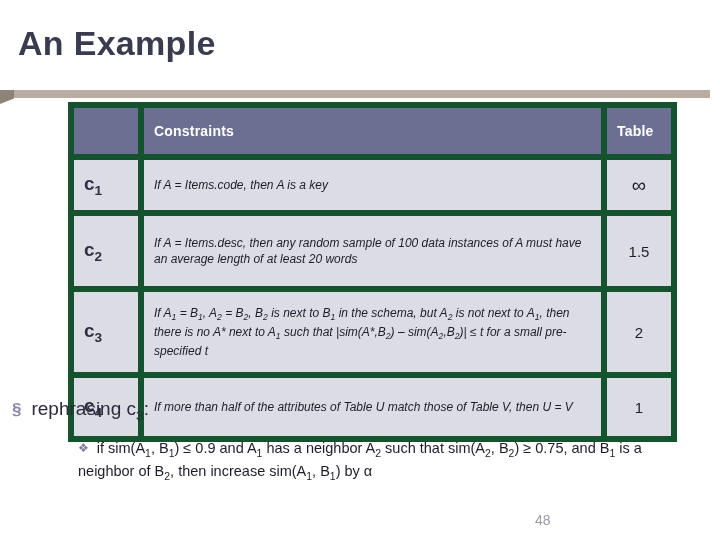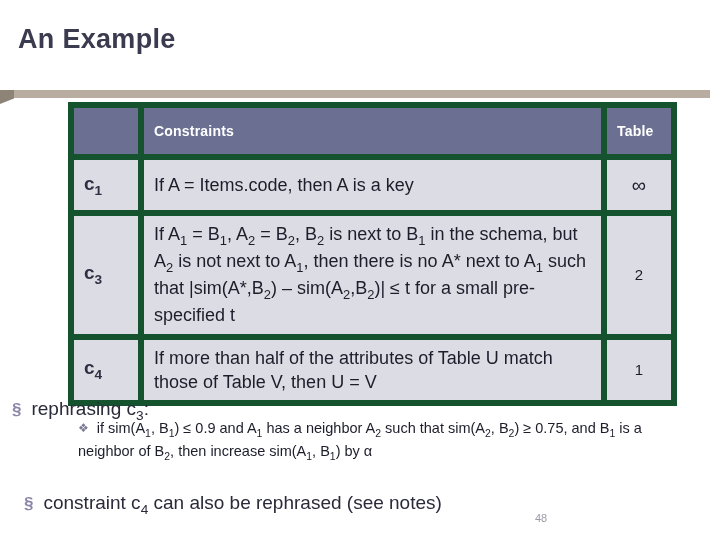--- a/index.html
+++ b/index.html
@@ -15,21 +15,21 @@
     position: relative;
   }
   .slide {
     position: absolute;
     inset: 0;
   }
   .title {
     position: absolute;
     left: 18px;
     top: 24px;
-    font-size: 27px;
+    font-size: 34px;
     font-weight: bold;
     color: #3b3b4f;
     letter-spacing: 0.3px;
   }
   
   .rule-wrap {
     position: absolute;
     left: 0;
     top: 88px;
     width: 720px;
@@ -82,22 +82,23 @@
     background: #dcdce4;
     color: #2f2f44;
     font-size: 19px;
     font-weight: bold;
     text-align: left;
     padding-left: 18px;
   }
   .cell-main {
     background: #dcdce4;
     color: #1d1d2b;
-    font-size: 18px;
+    font-size: 12px;
     line-height: 1.35;
+    font-style: italic;
   }
   .cell-cost {
     background: #dcdce4;
     color: #1d1d2b;
     font-size: 15px;
     text-align: center;
   }
   .cell-cost.inf { font-size: 20px; }
   sub { font-size: 0.72em; }
 
@@ -117,40 +118,40 @@
     font-weight: bold;
     margin-right: 10px;
     font-size: 17px;
   }
   #b1 { left: 12px; top: 398px; }
   #b2 { left: 24px; top: 492px; }
 
   .bullet2 {
     position: absolute;
     left: 78px;
-    top: 418px;
+    top: 438px;
     width: 600px;
     font-size: 14.5px;
     color: #1d1d2b;
     line-height: 1.45;
   }
   .bullet2 .mark {
     color: #7a7a95;
     margin-right: 8px;
     font-size: 12px;
     vertical-align: 1px;
   }
   .bullet2 .body {
     display: inline;
   }
   .pagenum {
     position: absolute;
     left: 535px;
     top: 512px;
-    font-size: 11px;
+    font-size: 14px;
     color: #9a9aa8;
   }
 </style>
 </head>
 <body>
 
 <div class="slide">
 
   <div class="title">An Example</div>
 
@@ -171,20 +172,25 @@
         <th>Constraints</th>
         <th>Table</th>
       </tr>
     </thead>
     <tbody>
       <tr class="row-c1">
         <td class="cell-id"><span>c</span><sub>1</sub></td>
         <td class="cell-main">If A = Items.code, then A is a key</td>
         <td class="cell-cost inf">∞</td>
       </tr>
+      <tr class="row-c2">
+        <td class="cell-id"><span>c</span><sub>2</sub></td>
+        <td class="cell-main">If A = Items.desc, then any random sample of 100 data instances of A must have an average length of at least 20 words</td>
+        <td class="cell-cost">1.5</td>
+      </tr>
       <tr class="row-c3">
         <td class="cell-id"><span>c</span><sub>3</sub></td>
         <td class="cell-main">If A<sub>1</sub> = B<sub>1</sub>, A<sub>2</sub> = B<sub>2</sub>, B<sub>2</sub> is next to B<sub>1</sub> in the schema, but A<sub>2</sub> is not next to A<sub>1</sub>, then there is no A* next to A<sub>1</sub> such that |sim(A*,B<sub>2</sub>) – sim(A<sub>2</sub>,B<sub>2</sub>)| ≤ t for a small pre-specified t</td>
         <td class="cell-cost">2</td>
       </tr>
       <tr class="row-c4">
         <td class="cell-id"><span>c</span><sub>4</sub></td>
         <td class="cell-main">If more than half of the attributes of Table U match those of Table V, then U = V</td>
         <td class="cell-cost">1</td>
       </tr>
@@ -192,18 +198,15 @@
   </table>
 
   <div class="bullet1" id="b1">
     <span class="mark">§</span><span>rephrasing c<sub>3</sub>:</span>
   </div>
 
   <div class="bullet2">
     <span class="mark">❖</span><span class="body">if sim(A<sub>1</sub>, B<sub>1</sub>) ≤ 0.9 and A<sub>1</sub> has a neighbor A<sub>2</sub> such that sim(A<sub>2</sub>, B<sub>2</sub>) ≥ 0.75, and B<sub>1</sub> is a neighbor of B<sub>2</sub>, then increase sim(A<sub>1</sub>, B<sub>1</sub>) by α</span>
   </div>
 
-  <div class="bullet1" id="b2">
-    <span class="mark">§</span><span>constraint c<sub>4</sub> can also be rephrased (see notes)</span>
-  </div>
 
   <div class="pagenum">48</div>
 </div>
 
 </body></html>

